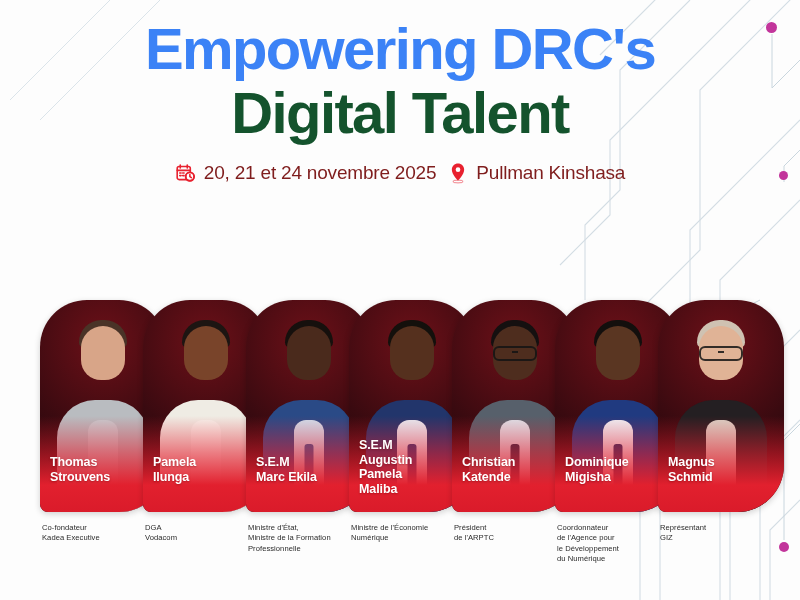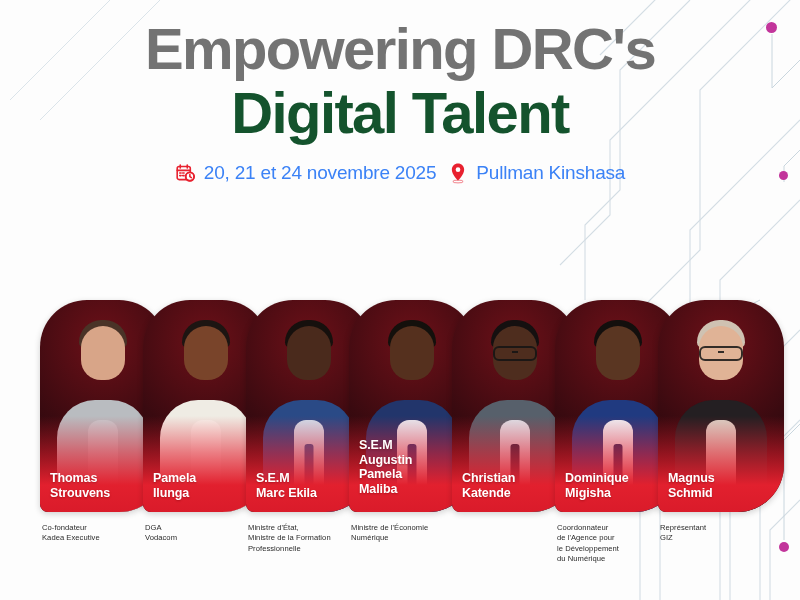--- a/index.html
+++ b/index.html
@@ -12,32 +12,32 @@
   #poster{position:absolute;inset:0;overflow:hidden;background:#fdfdfd;}
 
   
   .circuit{position:absolute;inset:0;pointer-events:none;}
 
   
   .header{position:absolute;top:0;left:0;width:800px;text-align:center;z-index:5;}
   .title-1{
     margin:0;padding-top:18px;
     font-size:58px;line-height:62px;font-weight:bold;
-    letter-spacing:-1.6px;color:#737373;
+    letter-spacing:-1.6px;color:#3b82f6;
     font-family:"Liberation Sans", sans-serif;
   }
   .title-2{
     margin:0;padding-top:2px;
     font-size:58px;line-height:62px;font-weight:bold;
     letter-spacing:-1.6px;color:#14532d;
   }
   .meta{
     margin-top:18px;
     display:flex;align-items:center;justify-content:center;gap:12px;
-    font-size:19px;color:#3b82f6;
+    font-size:19px;color:#7f1d1d;
   }
   .meta-group{display:flex;align-items:center;gap:8px;}
   .meta-text{letter-spacing:-0.2px;}
   .ico{display:inline-block;line-height:0;}
 
   
   .speakers{
     position:absolute;top:300px;left:40px;width:728px;
     display:flex;gap:9px;z-index:4;
   }
@@ -80,21 +80,21 @@
   }
   .p-glasses:after{
     content:"";position:absolute;left:50%;top:3px;width:6px;height:2px;
     transform:translateX(-50%);background:rgba(20,20,20,.85);
   }
   .photo-fade{
     position:absolute;left:0;right:0;bottom:0;height:96px;
     background:linear-gradient(to bottom, rgba(227,30,46,0) 0%, rgba(227,30,46,.55) 38%, #E2202E 72%, #DA1B2A 100%);
   }
   .name-plate{
-    position:absolute;left:0;bottom:0;width:94px;
+    position:absolute;left:0;bottom:16px;width:94px;
     box-sizing:border-box;
     padding:0 0 12px 10px;
     color:#ffffff;font-weight:bold;font-size:12.5px;line-height:14.5px;
     letter-spacing:-0.1px;
     text-shadow:0 1px 2px rgba(120,0,10,.45);
   }
   .name-plate.high{bottom:4px;}
   .role{
     margin-top:11px;padding-left:2px;
     font-size:7.6px;line-height:10.4px;color:#2a2a2a;
@@ -261,20 +261,24 @@
             <div class="p-hair" style="background:#151010"></div>
             <div class="p-head" style="background:#4e2d1e"></div>
             <div class="p-glasses"></div>
           </div>
           <div class="photo-fade"></div>
           <div class="name-plate">
             <div>Christian</div>
             <div>Katende</div>
           </div>
         </div>
+        <div class="role">
+          <span>Président</span>
+          <span>de l'ARPTC</span>
+        </div>
       </div>
       <div class="card">
         <div class="photo-wrap">
           <div class="person">
             <div class="p-body" style="background:#203a80"></div>
             <div class="p-shirt" style="background:#eef1f6"></div>
             <div class="p-tie" style="background:#1b3068"></div>
             <div class="p-hair" style="background:#130f0d"></div>
             <div class="p-head" style="background:#5a3622"></div>
           </div>

